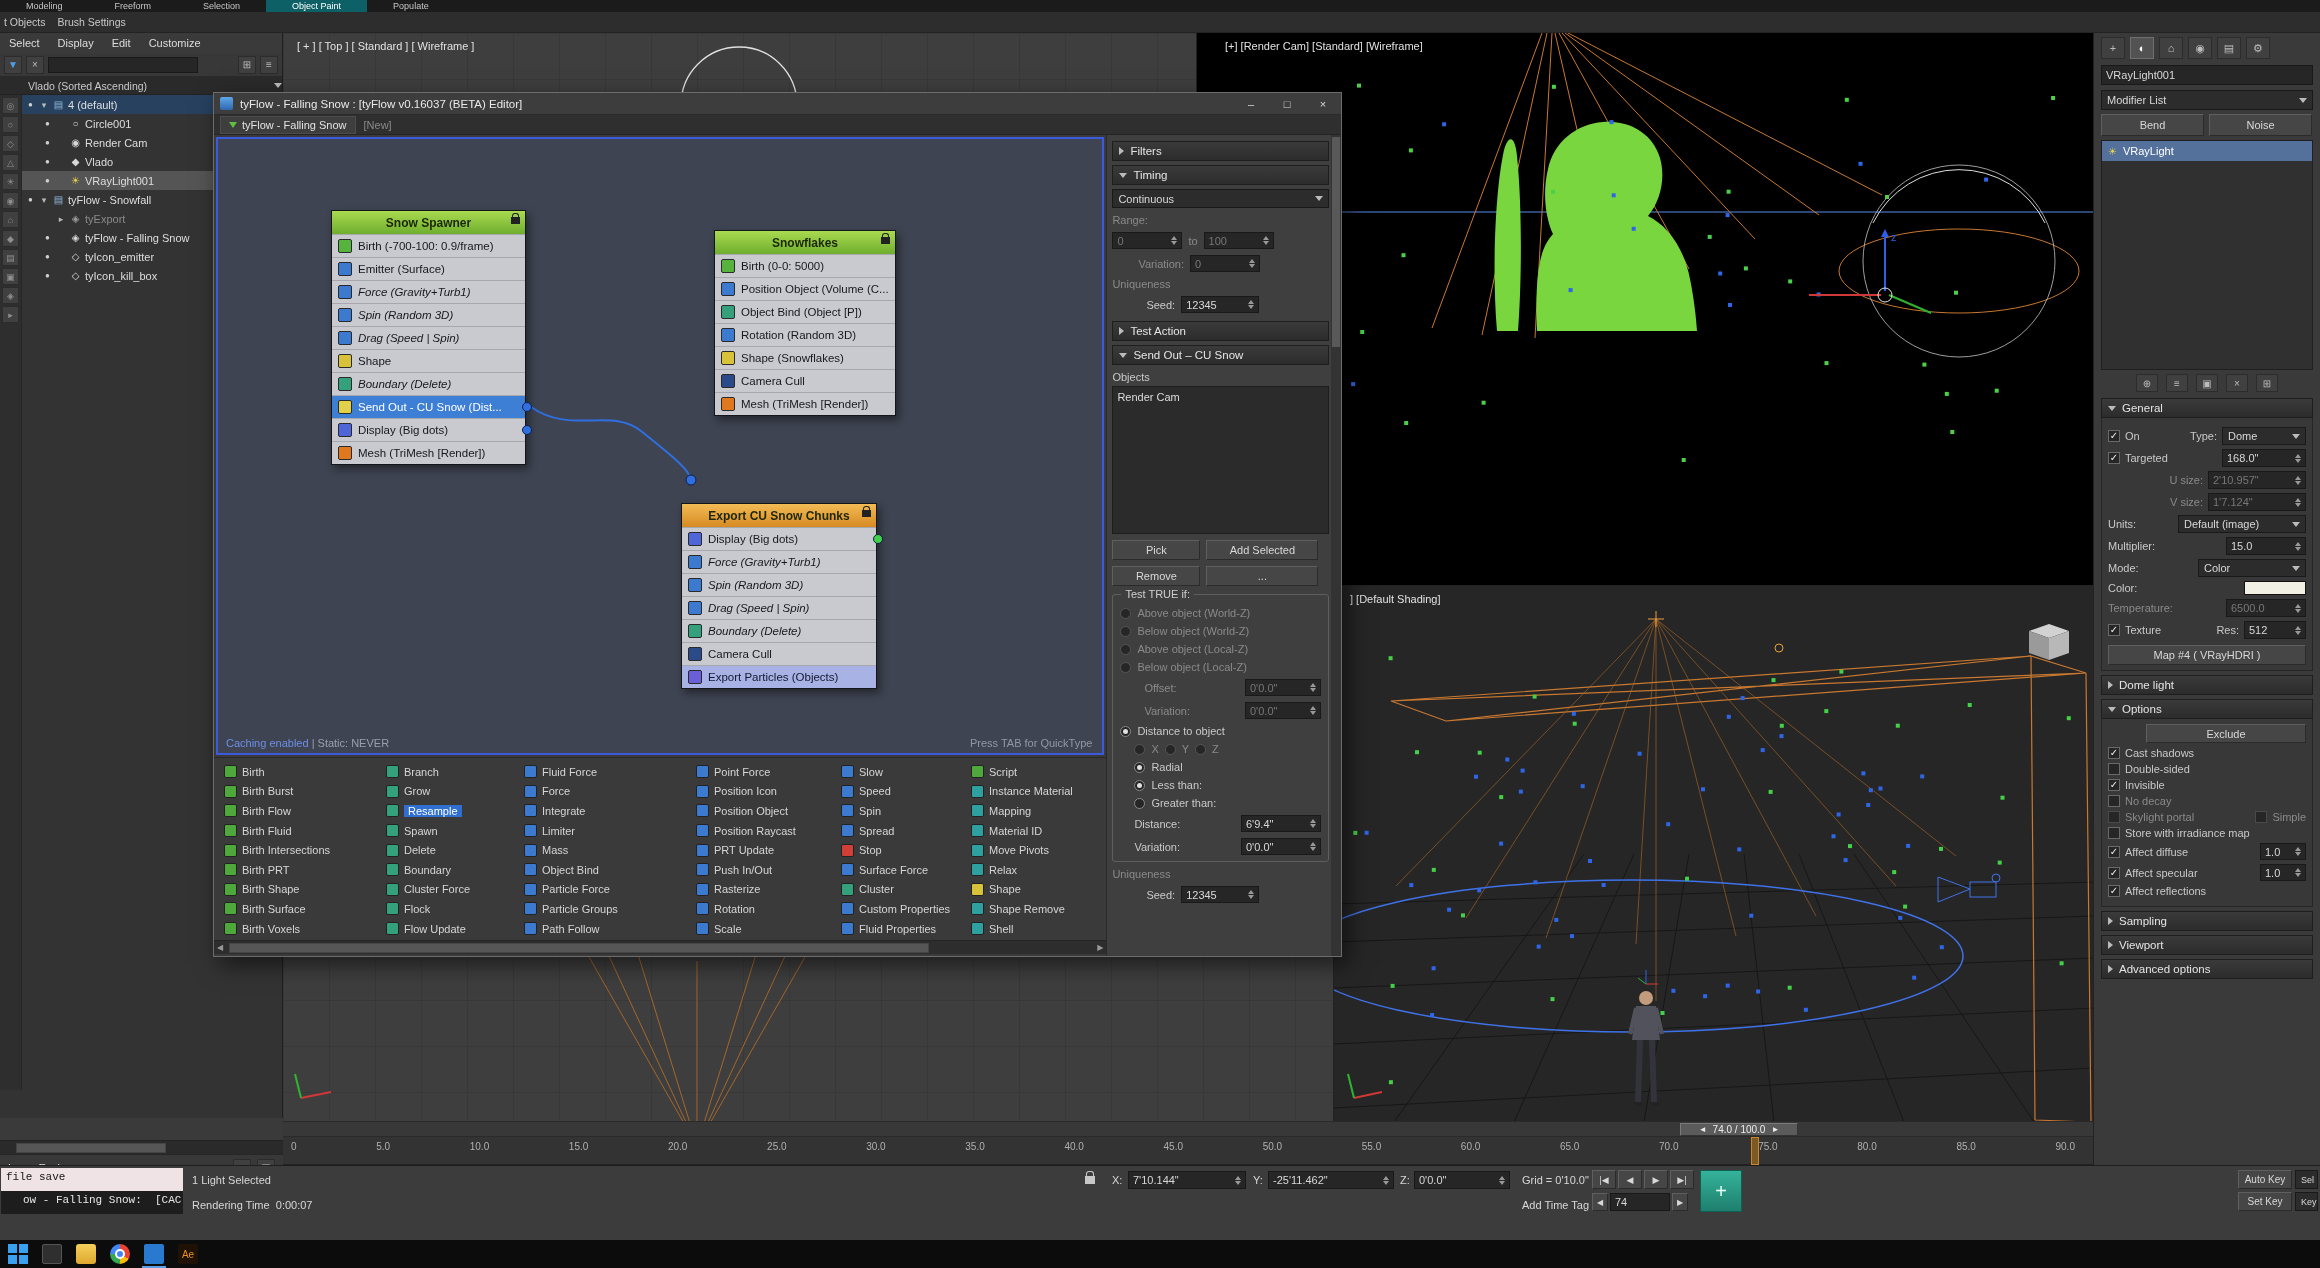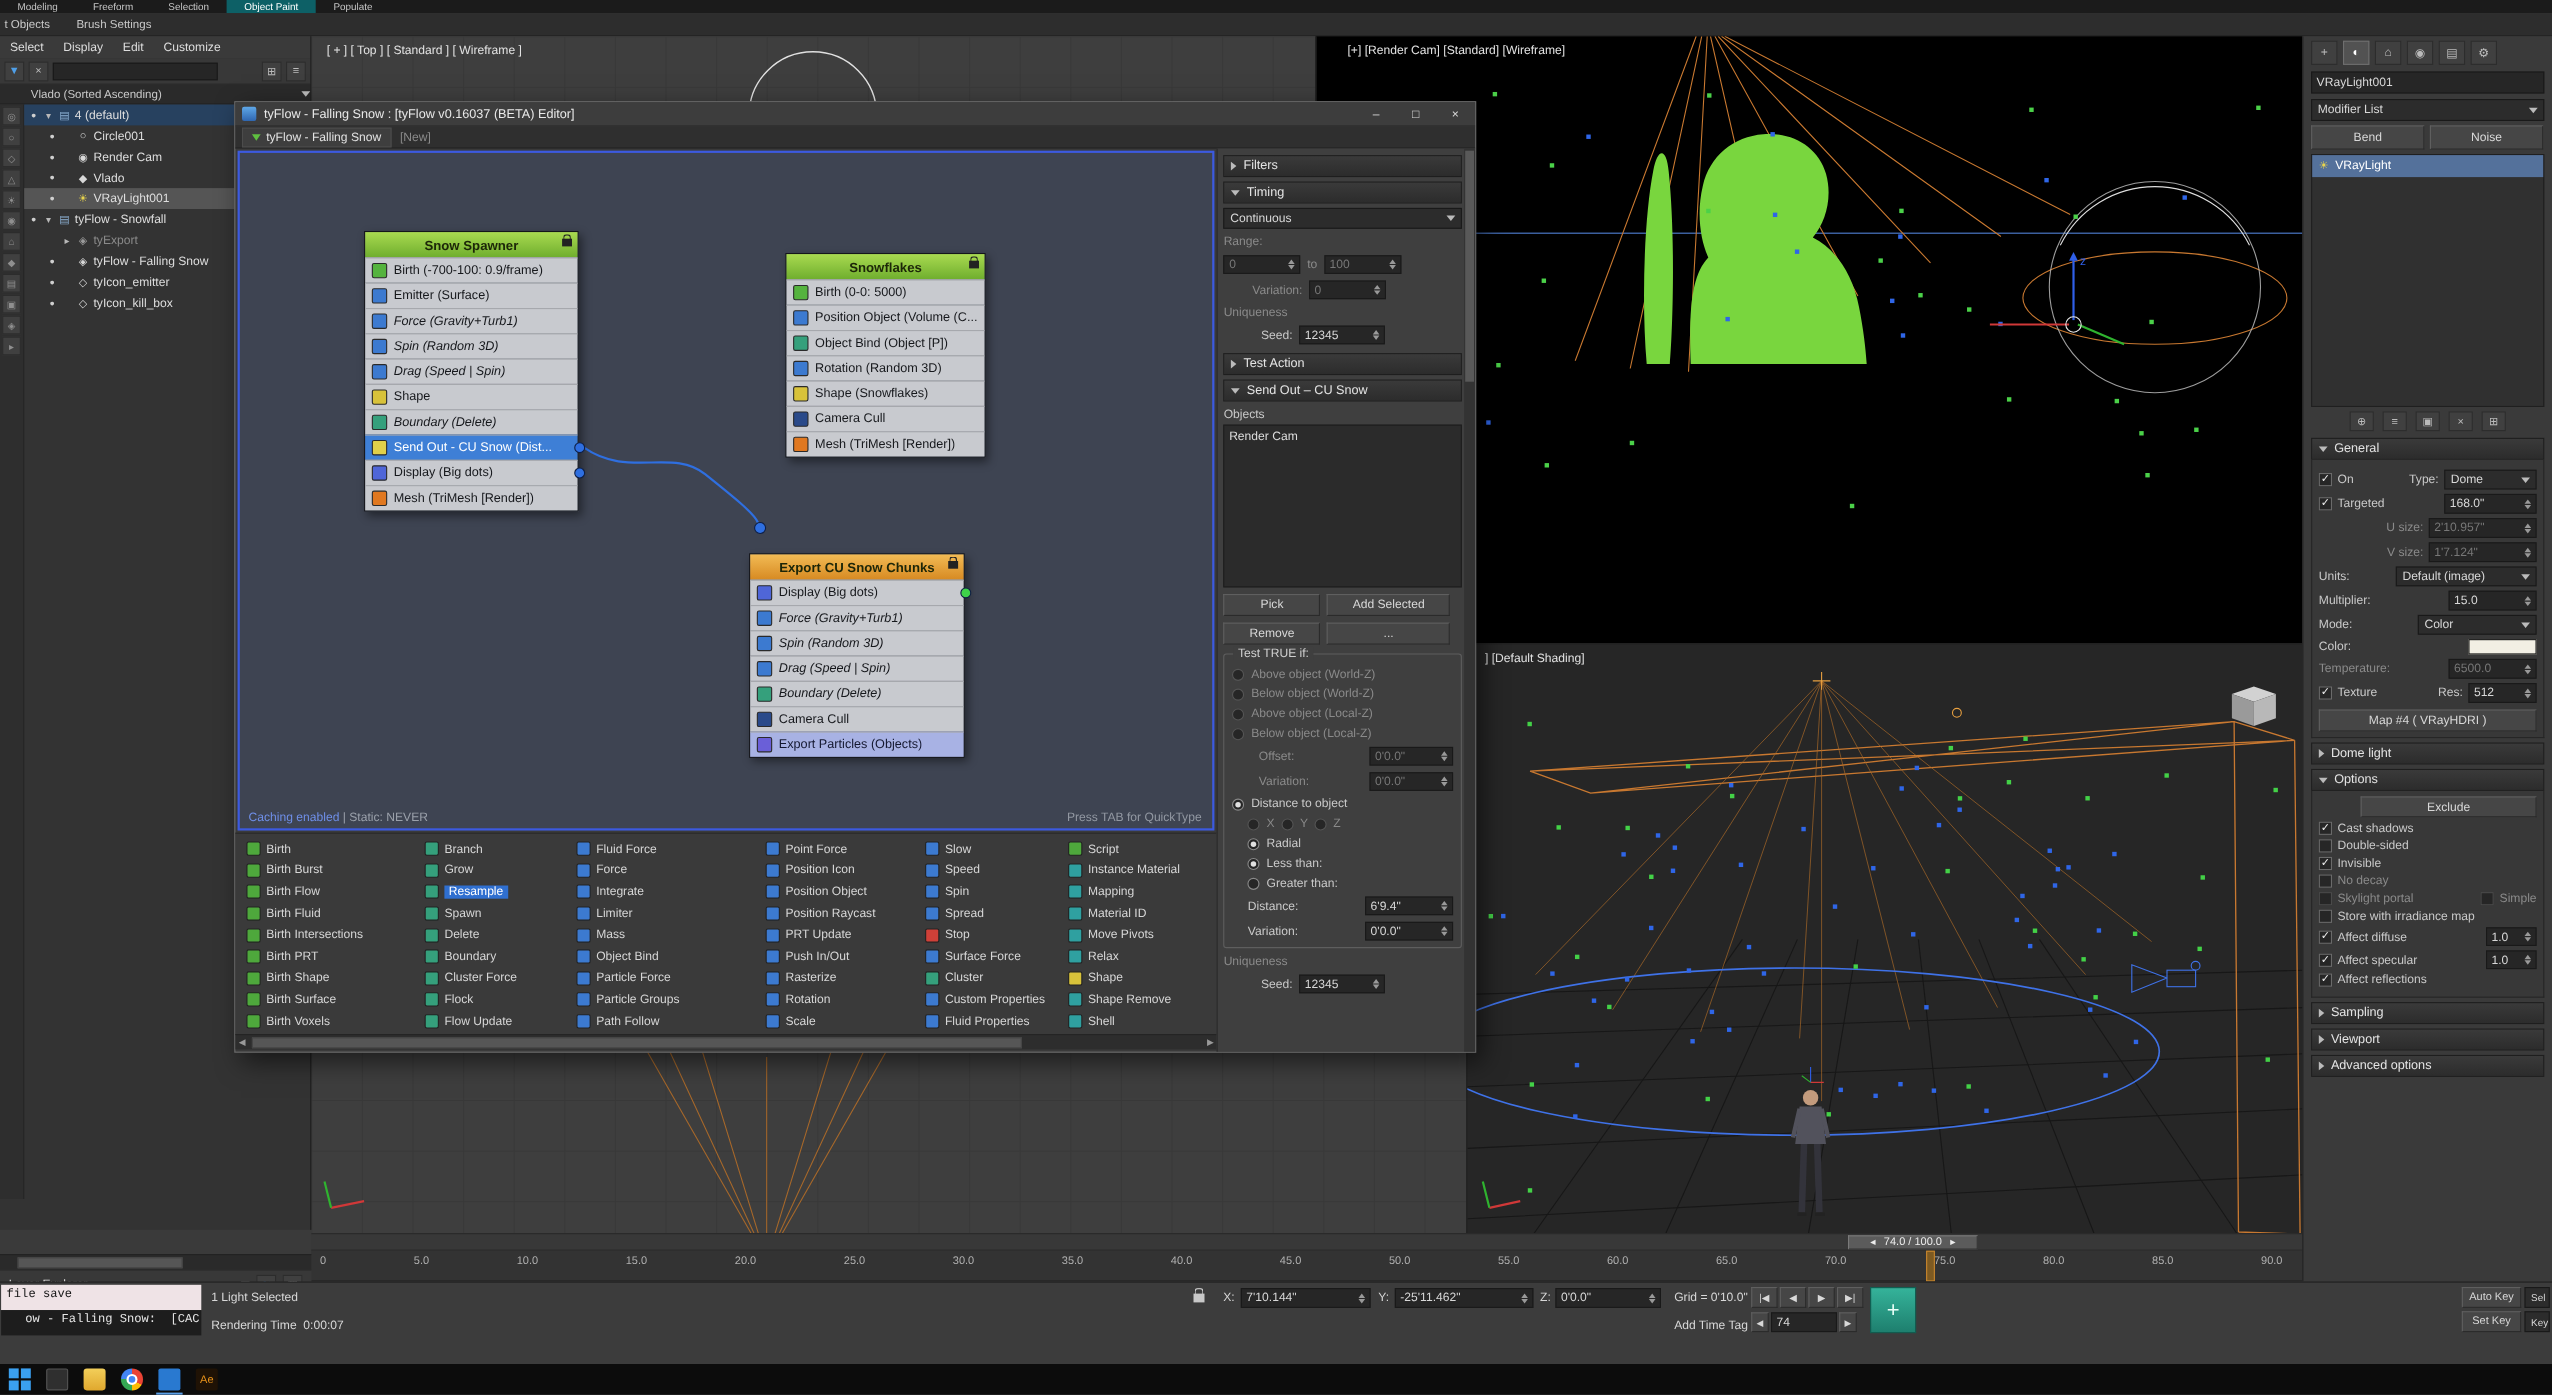--- a/index.html
+++ b/index.html
@@ -21,23 +21,23 @@
 .check.on:after{content:"✓"}
 .check.dis{border-color:#4a4a4a}
 .radio{width:11px;height:11px;border:1px solid #8a8a8a;border-radius:50%;background:#262626;position:relative;flex:none}
 .radio.on:after{content:"";position:absolute;inset:2px;border-radius:50%;background:#e0e0e0}
 .radio.dis{border-color:#555}
 .hdr{height:20px;background:linear-gradient(#3a3a3a,#2c2c2c);border:1px solid #1e1e1e;color:#e4e4e4;display:flex;align-items:center;padding:0 6px;gap:6px;font-size:11.5px}
 .lab{color:#c9c9c9}
 .dim{color:#8a8a8a}
 
 #ribbon{left:0;top:0;width:2320px;height:12px;background:#1b1b1b;display:flex;align-items:stretch;font-size:9px;color:#c6c6c6}
-#ribbon .rtab{padding:0 16px;display:flex;align-items:center}
+#ribbon .rtab{padding:0 26px;display:flex;align-items:center}
 #ribbon .rtab.active{background:#0d6066;color:#fff}
-#ribbon2{left:0;top:12px;width:2320px;height:21px;background:#2d2d2d;border-bottom:1px solid #232323;display:flex;align-items:center;gap:24px;padding:0 4px;font-size:10.5px;color:#c8c8c8}
+#ribbon2{left:0;top:12px;width:2320px;height:21px;background:#2d2d2d;border-bottom:1px solid #232323;display:flex;align-items:center;gap:12px;padding:0 4px;font-size:10.5px;color:#c8c8c8}
 
 #explorer{left:0;top:33px;width:283px;height:1085px;background:#333;border-right:1px solid #1f1f1f;z-index:3}
 #exp-menu{height:20px;background:#3a3a3a;display:flex;align-items:center}
 #exp-menu span{padding:0 9px}
 #exp-tools{height:24px;background:#383838;border-bottom:1px solid #2a2a2a;display:flex;align-items:center;gap:4px;padding:0 4px}
 .tool-ic{width:18px;height:18px;background:#404040;border:1px solid #2c2c2c;display:flex;align-items:center;justify-content:center;color:#bbb;font-size:10px}
 #exp-header{height:18px;background:#2a2a2a;border-bottom:1px solid #222;color:#c9c9c9;font-size:10.5px;display:flex;align-items:center;padding-left:28px;gap:5px}
 #exp-body{position:relative;height:995px}
 #exp-strip{position:absolute;left:0;top:0;width:22px;height:100%;background:#2e2e2e;border-right:1px solid #262626;display:flex;flex-direction:column;align-items:center;padding-top:2px;gap:2px}
 #exp-strip .tool-ic{width:17px;height:17px;font-size:9px;color:#8f8f8f}

